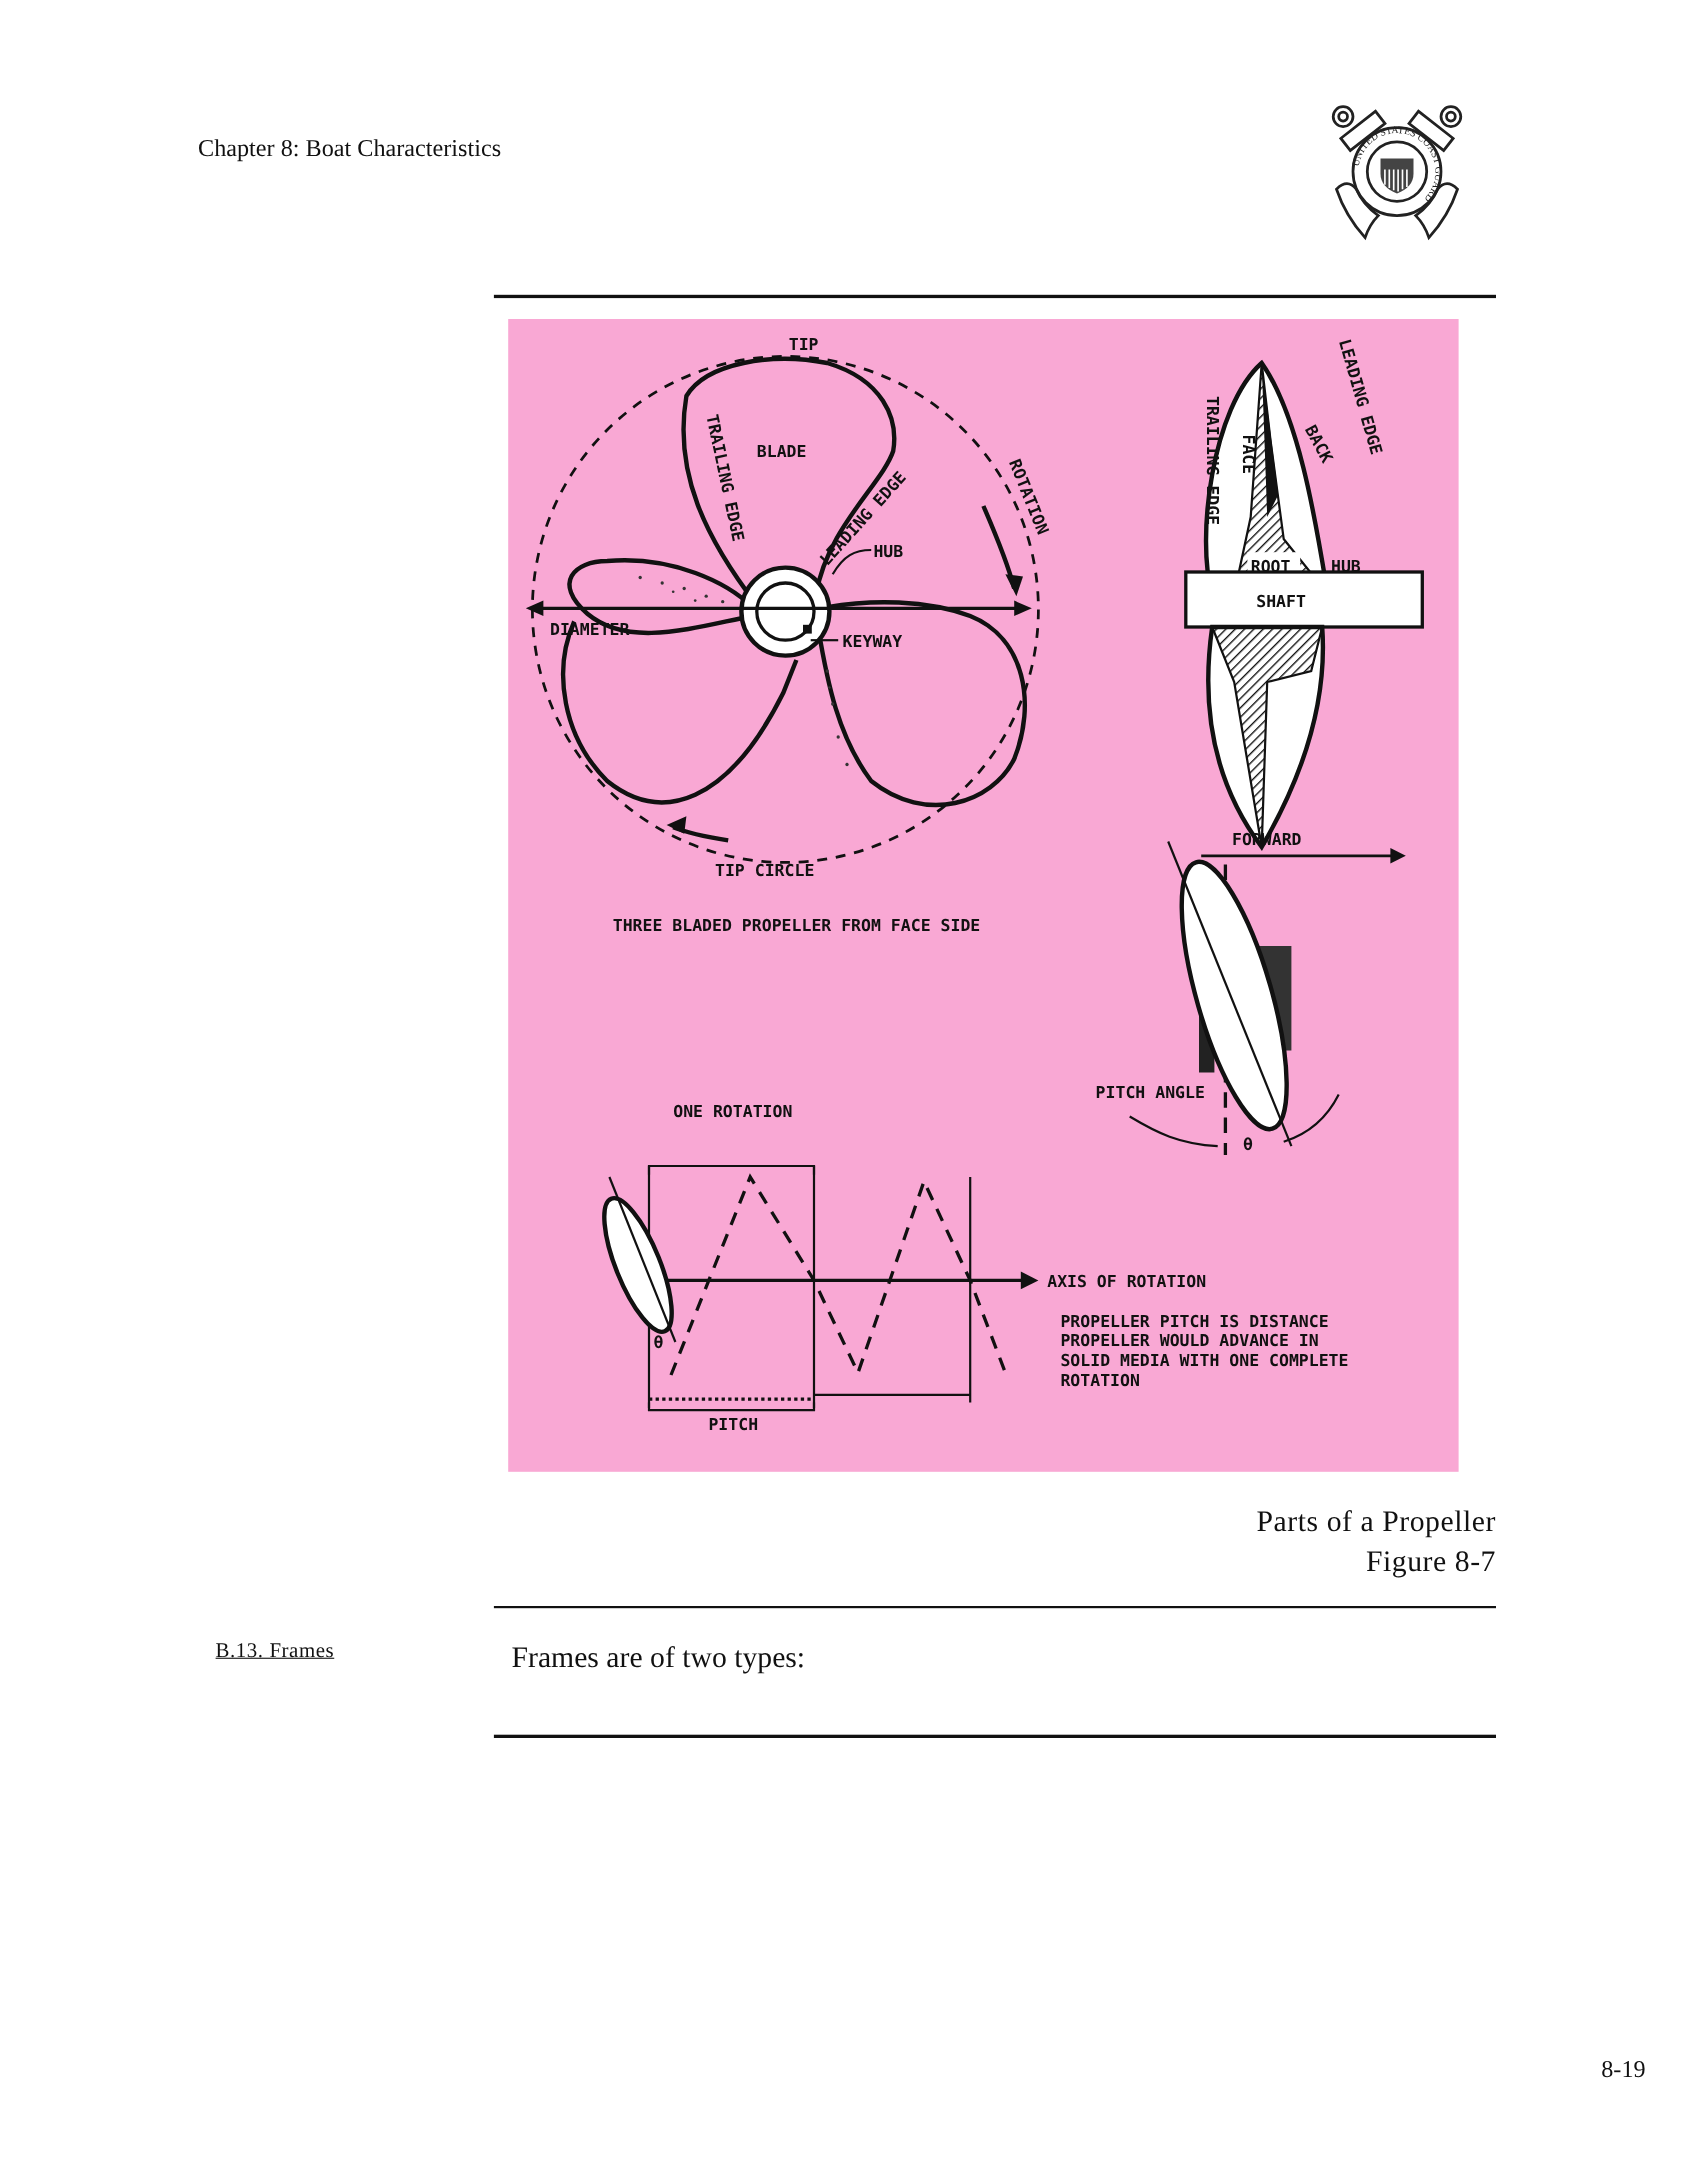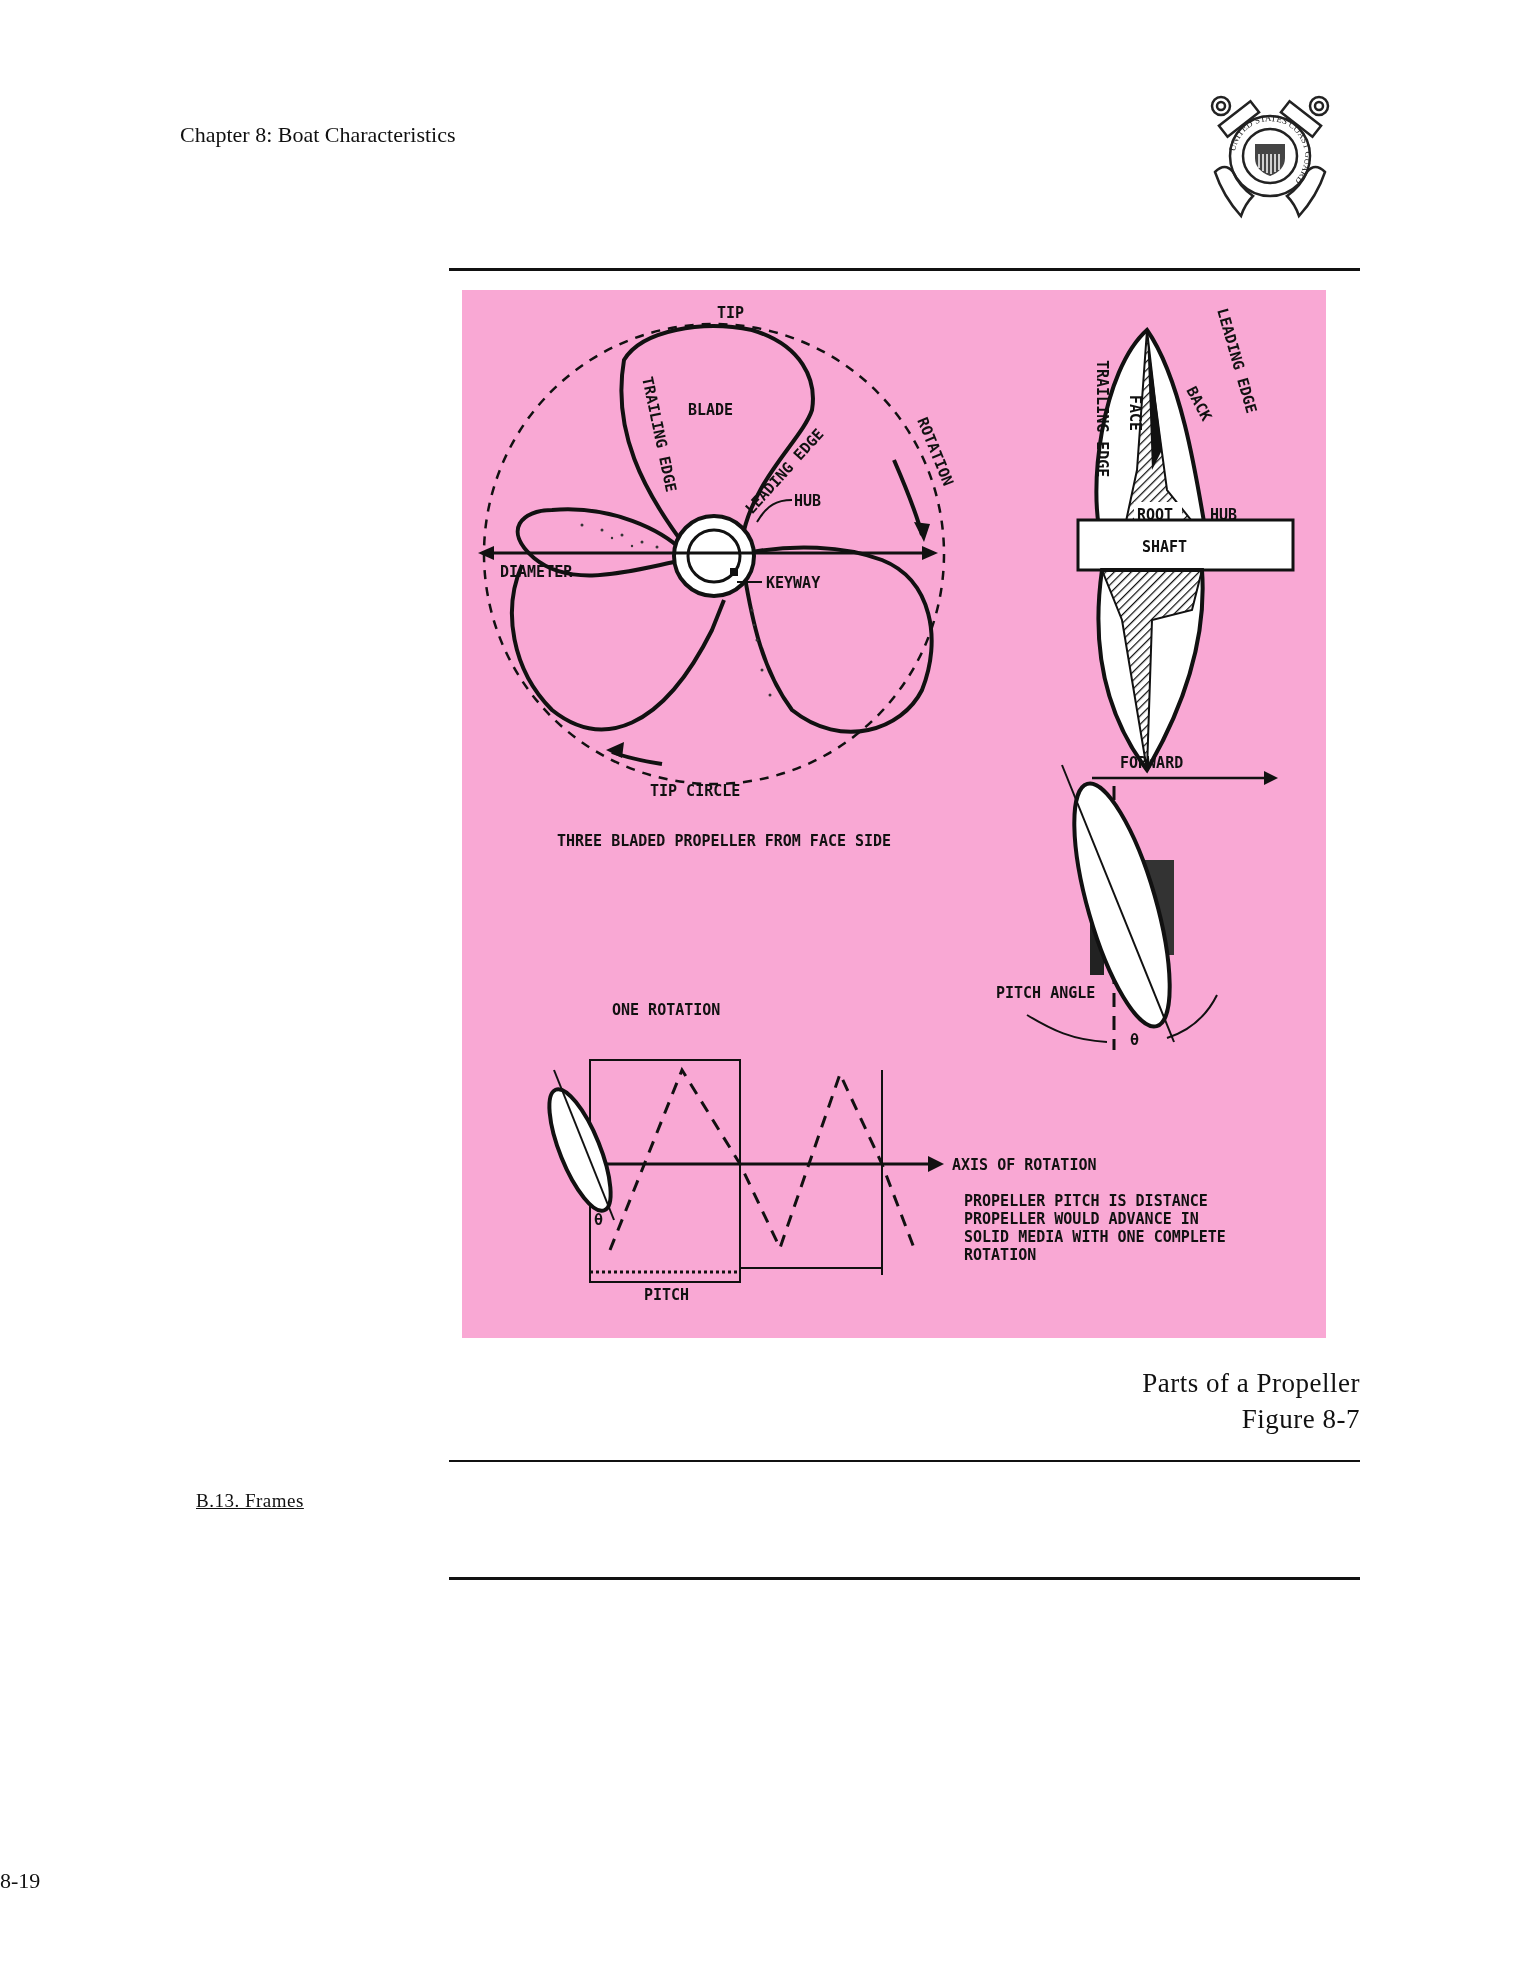--- a/index.html
+++ b/index.html
@@ -12,21 +12,21 @@
   .rule.mid { top: 1460px; height: 2px; }
   .rule.bot { top: 1577px; height: 3px; }
   .figure { position: absolute; left: 462px; top: 290px; width: 864px; height: 1048px; background: #f9a8d4; }
   .figure svg { width: 100%; height: 100%; display: block; }
   .fig-text { font-family: "DejaVu Sans Mono", monospace; font-weight: bold; font-size: 15px; fill: #111; }
   .caption { position: absolute; left: 449px; width: 911px; text-align: right; font-size: 27px; letter-spacing: 0.5px; }
   .caption.title { top: 1368px; }
   .caption.num { top: 1404px; }
   .section-label { position: absolute; left: 196px; top: 1490px; font-size: 19px; letter-spacing: 0.5px; text-decoration: underline; }
   .section-body { position: absolute; left: 465px; top: 1488px; width: 880px; font-size: 27px; line-height: 36px; }
-  .page-number { position: absolute; left: 0; width: 1496px; top: 1868px; text-align: left; font-size: 22px; }
+  .page-number { position: absolute; left: 0; width: 1496px; top: 1868px; text-align: right; font-size: 22px; }
 </style>
 </head>
 <body>
 
 <div class="running-head">Chapter 8:  Boat Characteristics</div>
 
 <div class="seal">
   <svg viewBox="0 0 130 128" width="130" height="128">
     <g fill="none" stroke="#222" stroke-width="2.5">
       <rect x="14" y="20" width="40" height="14" transform="rotate(-38 34 27)"></rect>
@@ -183,17 +183,18 @@
   </svg>
 </div>
 
 <div class="caption title">Parts of a Propeller</div>
 <div class="caption num">Figure 8-7</div>
 
 <div class="rule mid"></div>
 
 <div class="section-label">B.13.  Frames</div>
 <div class="section-body">
+  <div>Frames are of two types:</div>
 </div>
 
 <div class="rule bot"></div>
 
 <div class="page-number">8-19</div>
 
 </body></html>

